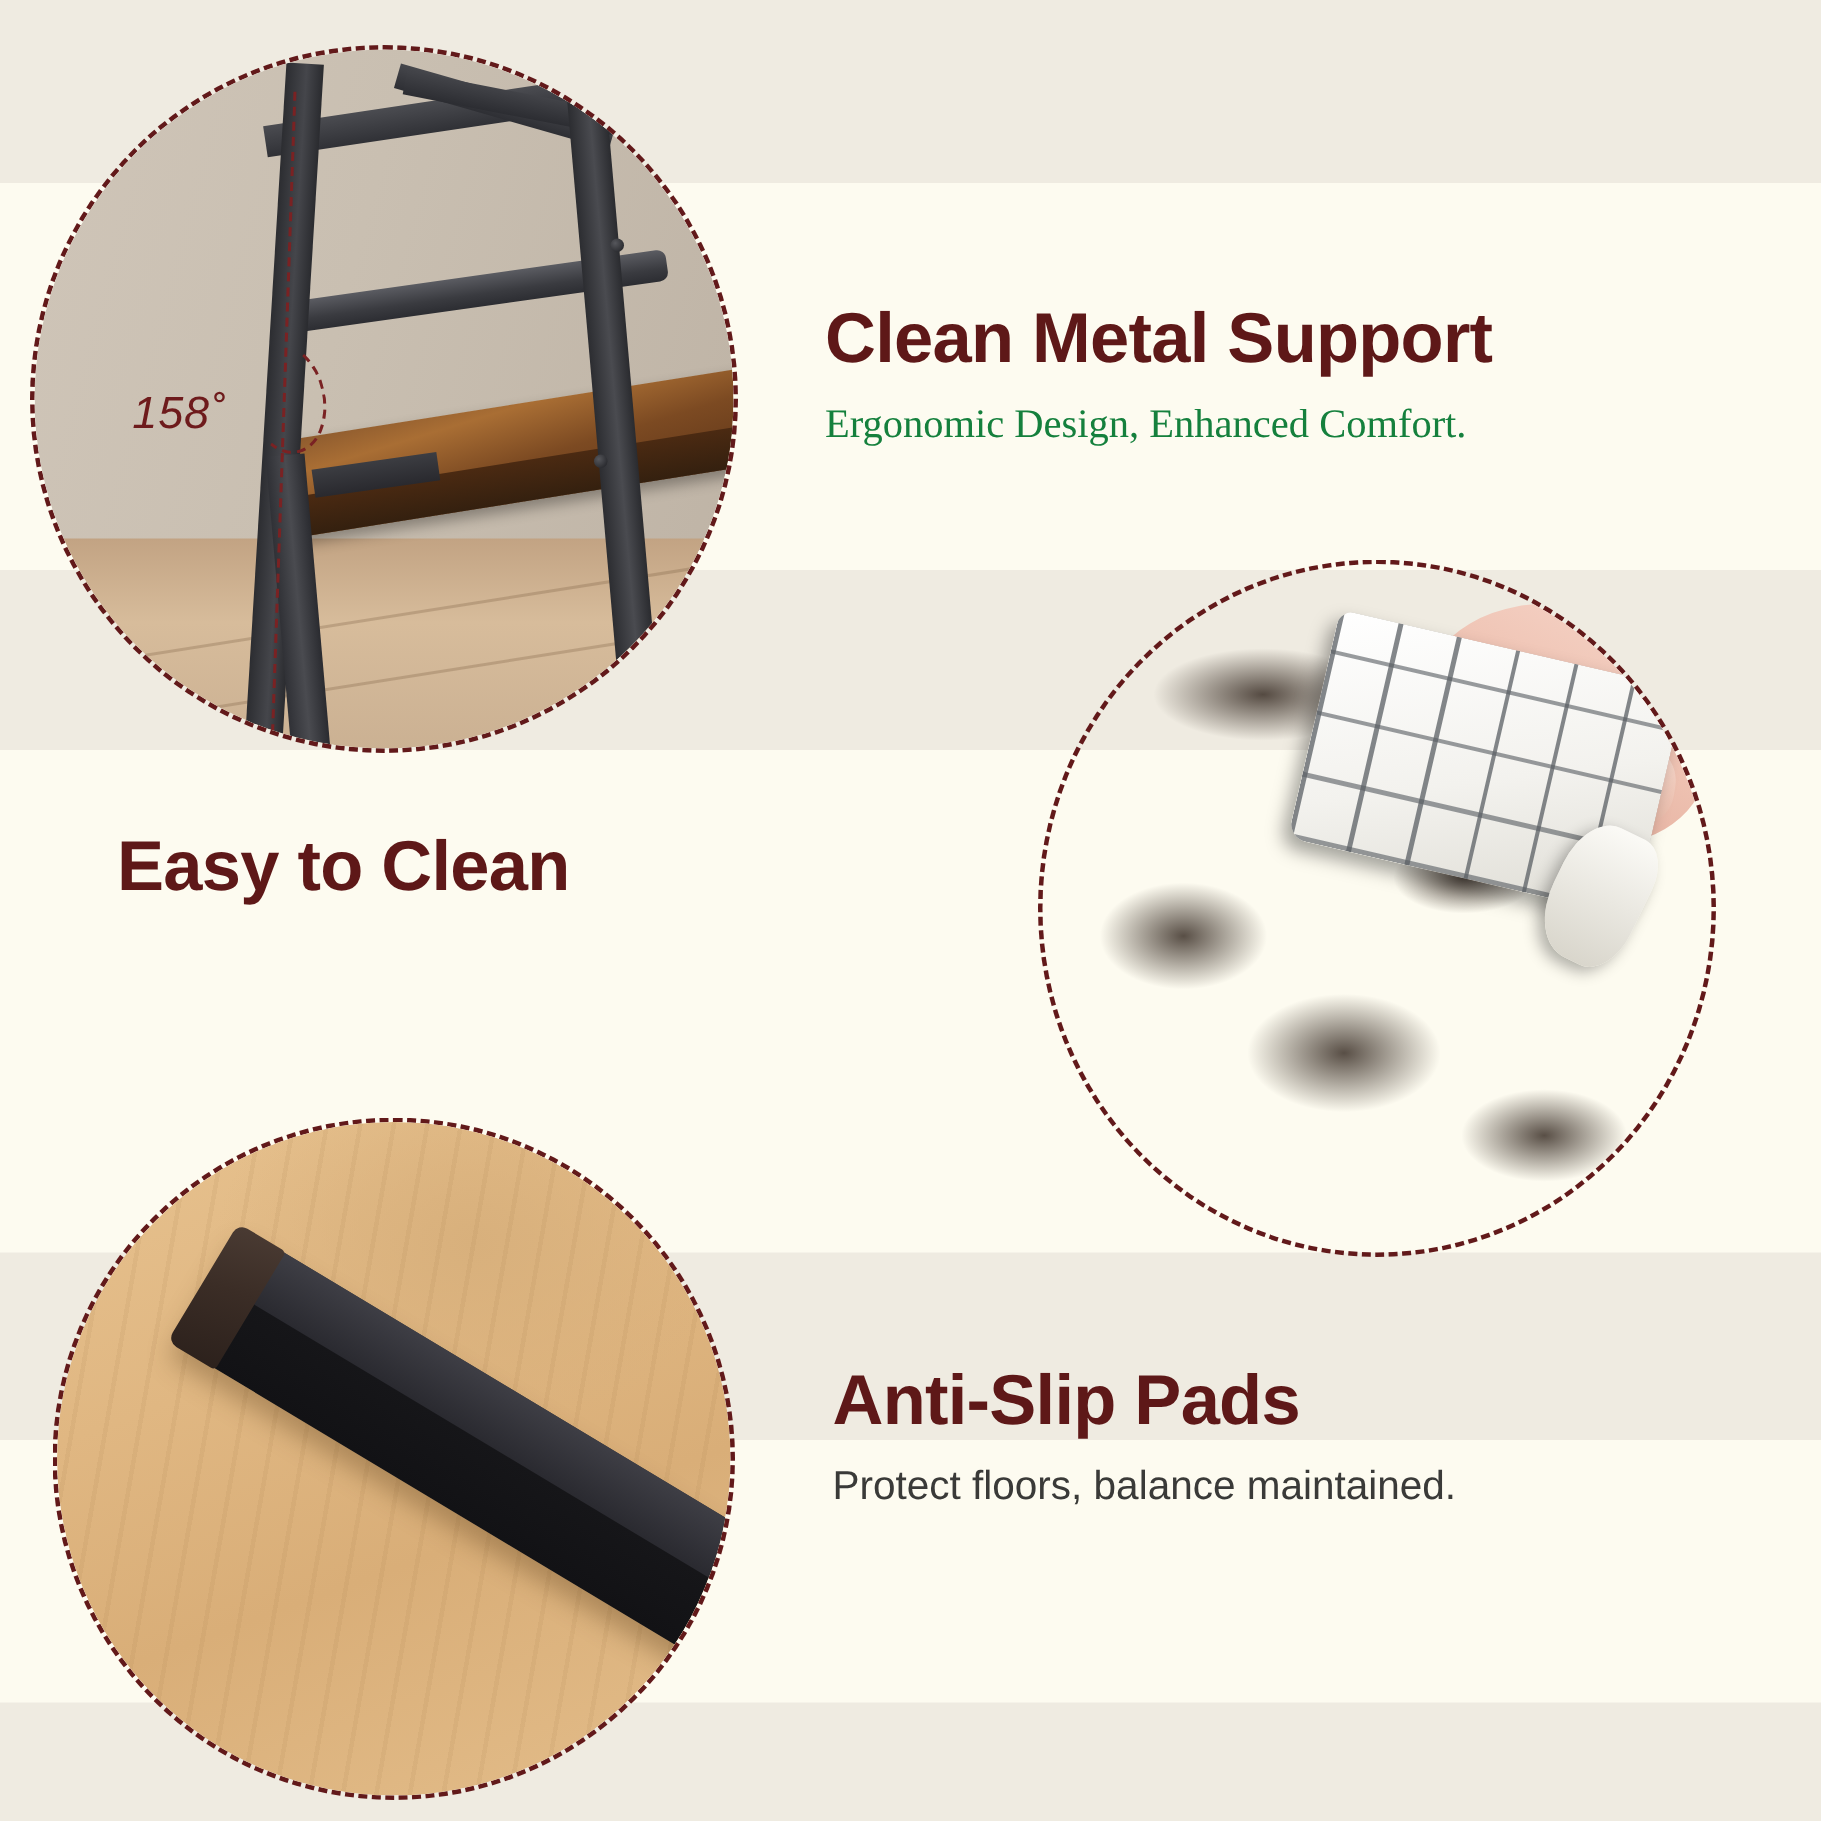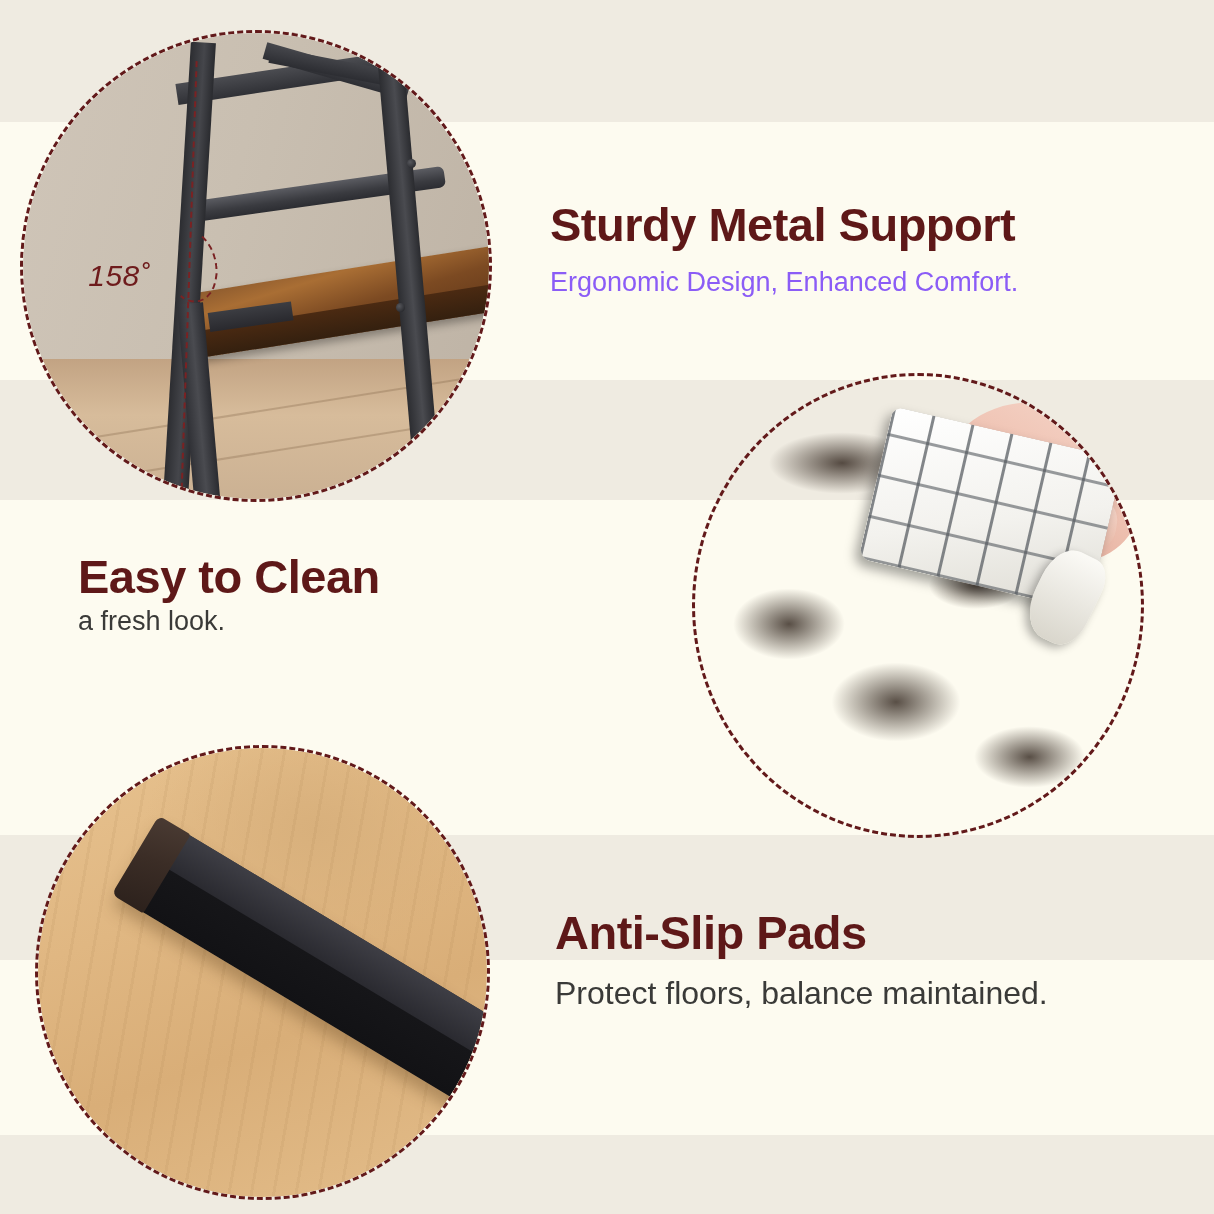--- a/index.html
+++ b/index.html
@@ -213,21 +213,21 @@
   #txt-metal { left:550px; top:200px; }
   #txt-metal .heading { font-size:47px; }
   #txt-metal .sub { font-size:27px; margin-top:13px; }
 
   #txt-clean { left:78px; top:536px; }
   #txt-clean .heading { font-size:47px;margin-top:16px; }
   #txt-clean .sub { font-size:27px; margin-top:13px; width:470px; }
 
   #txt-pads { left:555px; top:908px; }
   #txt-pads .heading { font-size:47px; }
-  #txt-pads .sub { font-size:32px; margin-top:13px; }
+  #txt-pads .sub { font-size:27px; margin-top:13px; }
 </style>
 </head>
 <body>
 
 <div id="stripes" style="background: rgb(253, 251, 240);">
     <div class="stripe" style="top: 0px; height: 122px; background: rgb(239, 235, 225);"></div>
     <div class="stripe" style="top: 380px; height: 120px; background: rgb(239, 235, 225);"></div>
     <div class="stripe" style="top: 835px; height: 125px; background: rgb(239, 235, 225);"></div>
     <div class="stripe" style="top: 1135px; height: 79px; background: rgb(239, 235, 225);"></div>
   </div>
@@ -250,22 +250,22 @@
     <div class="screw" style="left:82.5%; top:27%;"></div>
     <div class="screw" style="left:80%;  top:58%;"></div>
 
     <div class="ref-line"></div>
     <div class="arc"></div>
     <div class="angle-label">158˚</div>
   </div>
 </div>
 
 <div class="txt feature" id="txt-metal">
-  <div class="heading" style="color: rgb(94, 24, 24);">Sturdy Metal Support</div>
-  <div class="sub" style="color: #8b5cf6;">Ergonomic Design, Enhanced Comfort.</div>
+  <div class="heading" style="color: rgb(94, 24, 24);">Clean Metal Support</div>
+  <div class="sub" style="color: #15803d; font-family: Liberation Serif, serif;">Ergonomic Design, Enhanced Comfort.</div>
 </div>
 
 <div class="photo" id="photo-wood" style="border-color: rgb(98, 25, 26);">
   <div class="photo-inner">
     <div class="wood-bg"></div>
 
     <div class="grain-knot" style="left:8%;  top:46%; width:26%; height:16%;"></div>
     <div class="grain-knot" style="left:30%; top:62%; width:30%; height:18%;"></div>
     <div class="grain-knot" style="left:52%; top:40%; width:22%; height:11%;"></div>
     <div class="grain-knot" style="left:16%; top:12%; width:34%; height:14%;"></div>
@@ -278,21 +278,20 @@
     </div>
 
     <div class="cloth">
       <div class="cloth-roll"></div>
     </div>
   </div>
 </div>
 
 <div class="txt feature" id="txt-clean">
   <div class="heading" style="color: rgb(94, 24, 24);">Easy to Clean</div>
-  <div class="sub" style="margin-top: 0px; color: rgb(58, 58, 56);">a fresh look.</div>
 </div>
 
 <div class="photo" id="photo-pad" style="border-color: rgb(98, 25, 26);">
   <div class="photo-inner">
     <div class="floor-maple"></div>
     <div class="leg-bar">
       <div class="pad-cap"></div>
     </div>
   </div>
 </div>

